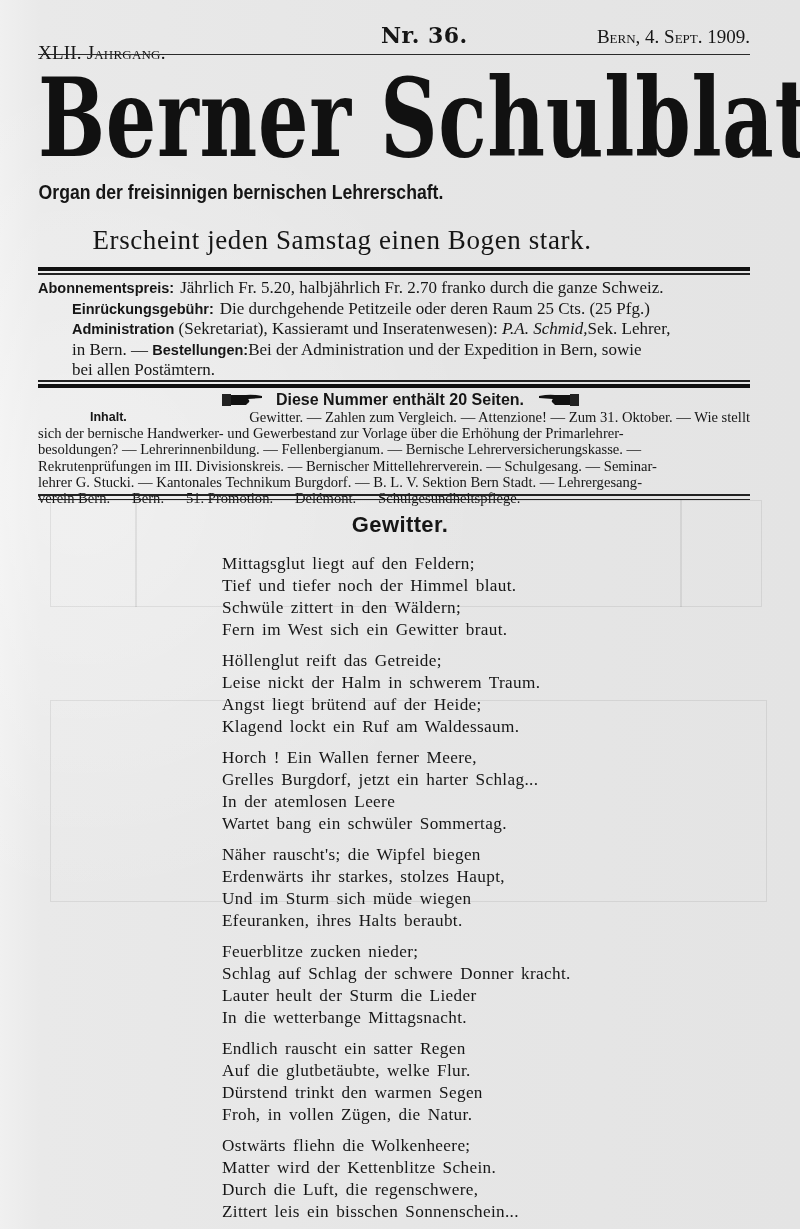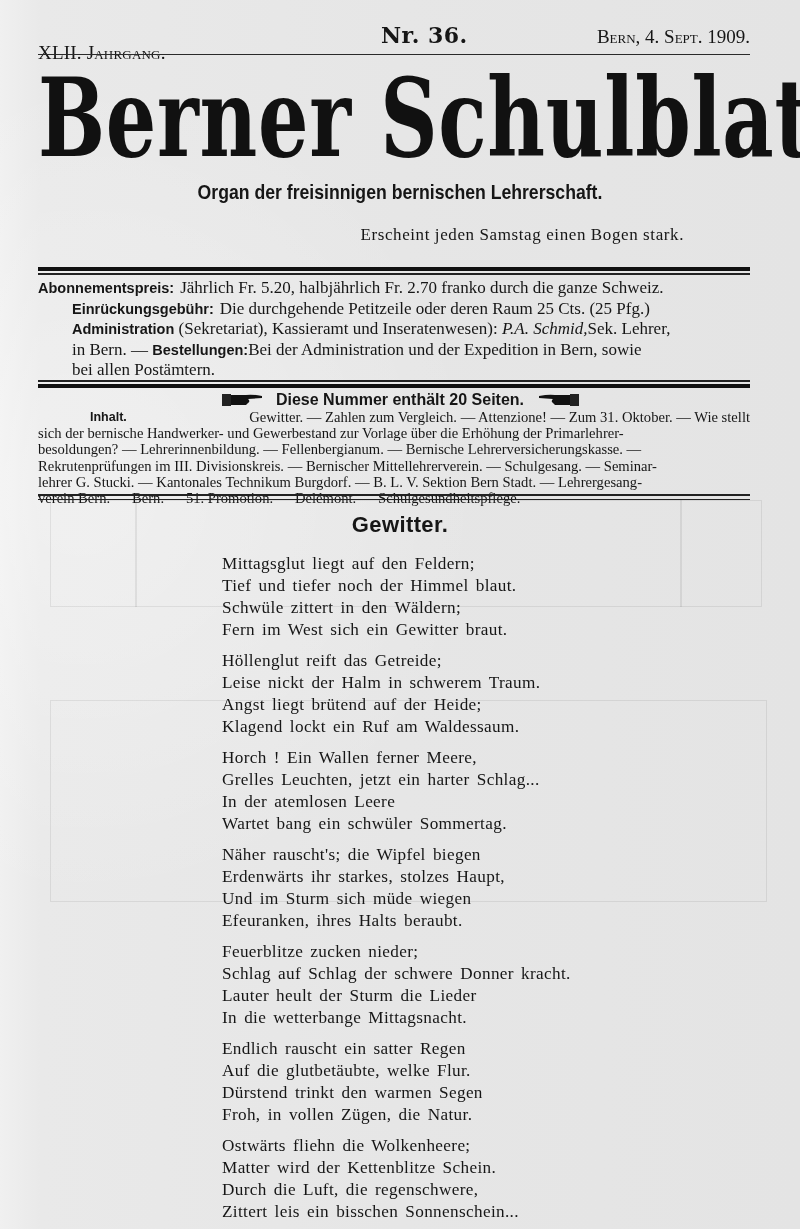--- a/index.html
+++ b/index.html
@@ -63,35 +63,34 @@
       letter-spacing: 1px;
       white-space: nowrap;
       transform-origin: left top;
       transform: scaleX(0.735);
       color: #111;
     }
     .organ {
       position: absolute;
       top: 180px;
       left: 0; width: 800px;
-      text-align: center;
       font-family: "Liberation Sans", sans-serif;
       font-weight: bold;
       font-size: 21px;
     }
     .organ span {
       display: inline-block;
       transform: scaleX(0.84);
     }
     .erscheint {
       position: absolute;
       top: 225px;
       left: 0; width: 684px;
-      text-align: right;
-      font-size: 17px;
+      text-align: center;
+      font-size: 27px;
       letter-spacing: 0.6px;
     }
     .rule-double {
       position: absolute; left: 38px; width: 712px;
     }
     .rule-double .thick { height: 4px; background: #111; }
     .rule-double .gap { height: 2px; }
     .rule-double .thin { height: 1.5px; background: #222; }
     .info {
       position: absolute;
@@ -278,21 +277,21 @@
       <div class="verse">Fern im West sich ein Gewitter braut.</div>
     </div>
     <div class="stanza">
       <div class="verse">Höllenglut reift das Getreide;</div>
       <div class="verse">Leise nickt der Halm in schwerem Traum.</div>
       <div class="verse">Angst liegt brütend auf der Heide;</div>
       <div class="verse">Klagend lockt ein Ruf am Waldessaum.</div>
     </div>
     <div class="stanza">
       <div class="verse">Horch ! Ein Wallen ferner Meere,</div>
-      <div class="verse">Grelles Leuchten, jetzt ein harter Schlag...</div>
+      <div class="verse">Grelles Burgdorf, jetzt ein harter Schlag...</div>
       <div class="verse">In der atemlosen Leere</div>
       <div class="verse">Wartet bang ein schwüler Sommertag.</div>
     </div>
     <div class="stanza">
       <div class="verse">Näher rauscht's; die Wipfel biegen</div>
       <div class="verse">Erdenwärts ihr starkes, stolzes Haupt,</div>
       <div class="verse">Und im Sturm sich müde wiegen</div>
       <div class="verse">Efeuranken, ihres Halts beraubt.</div>
     </div>
     <div class="stanza">

